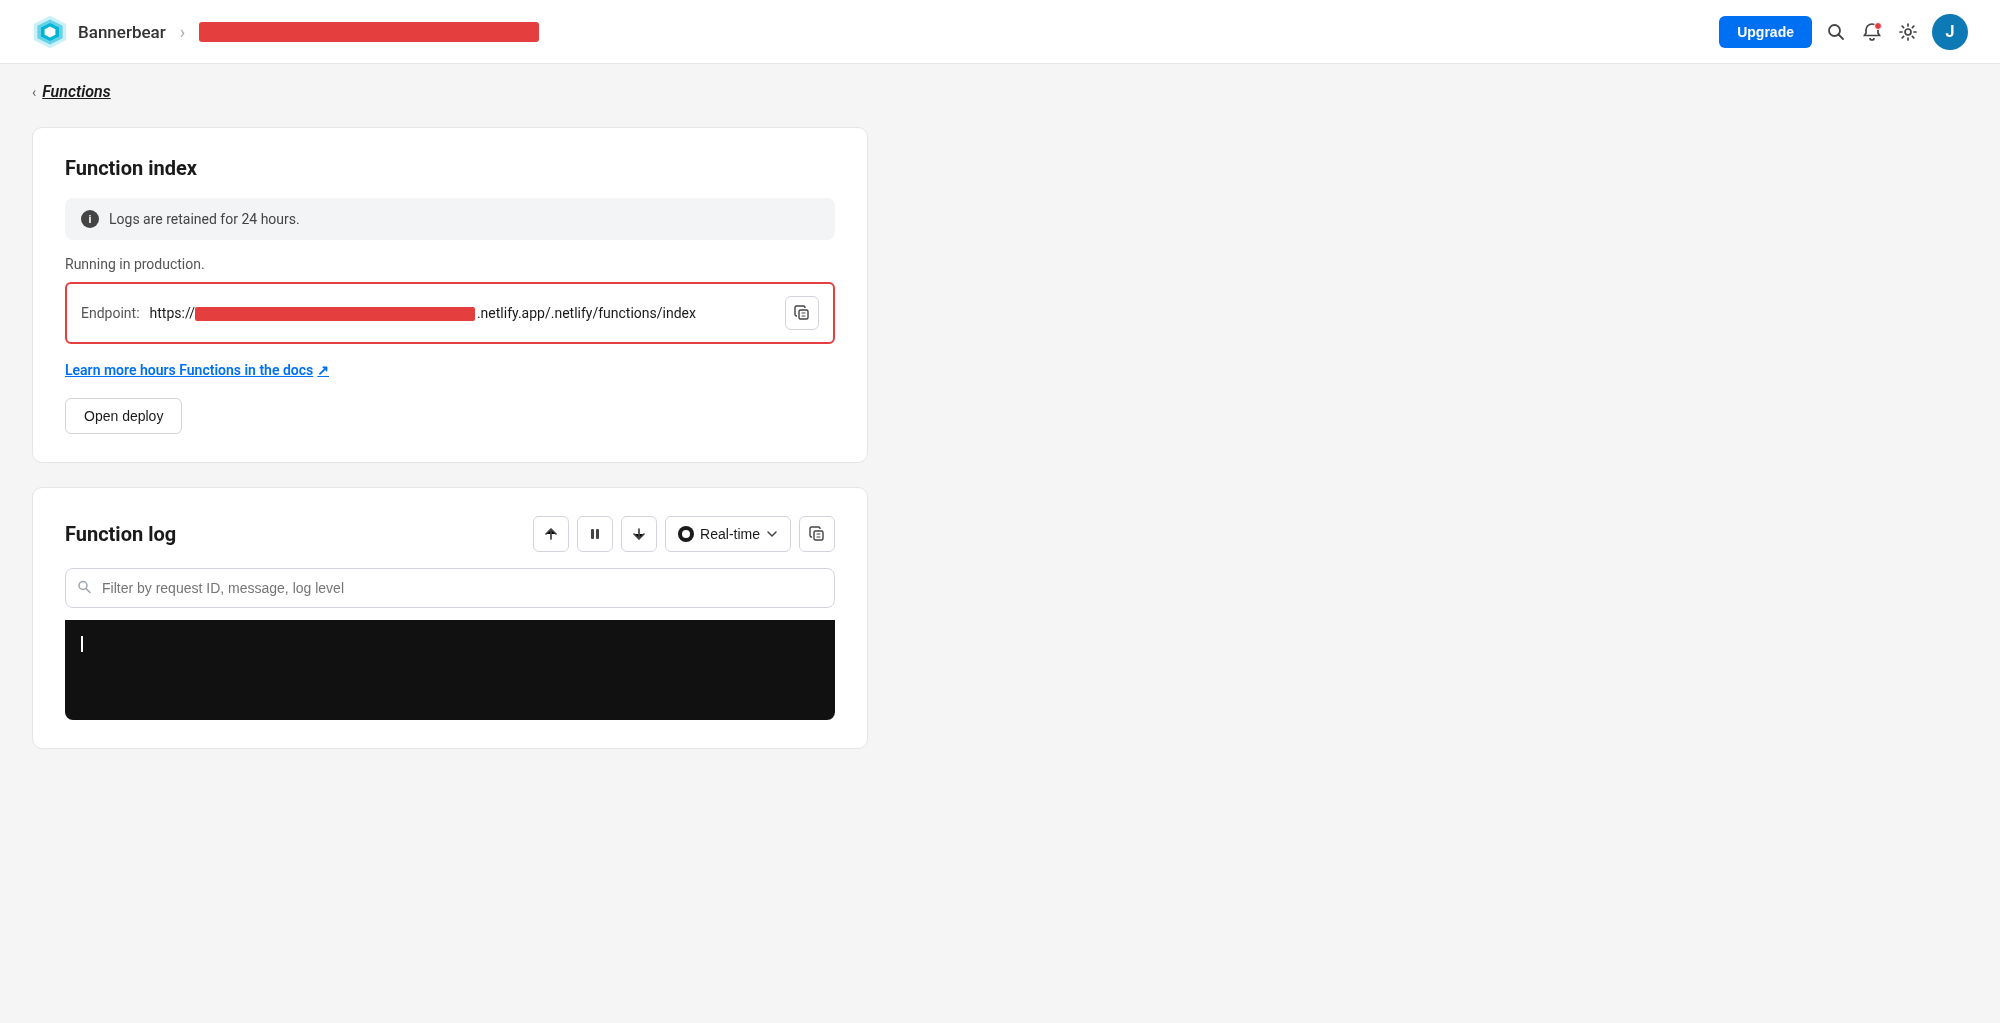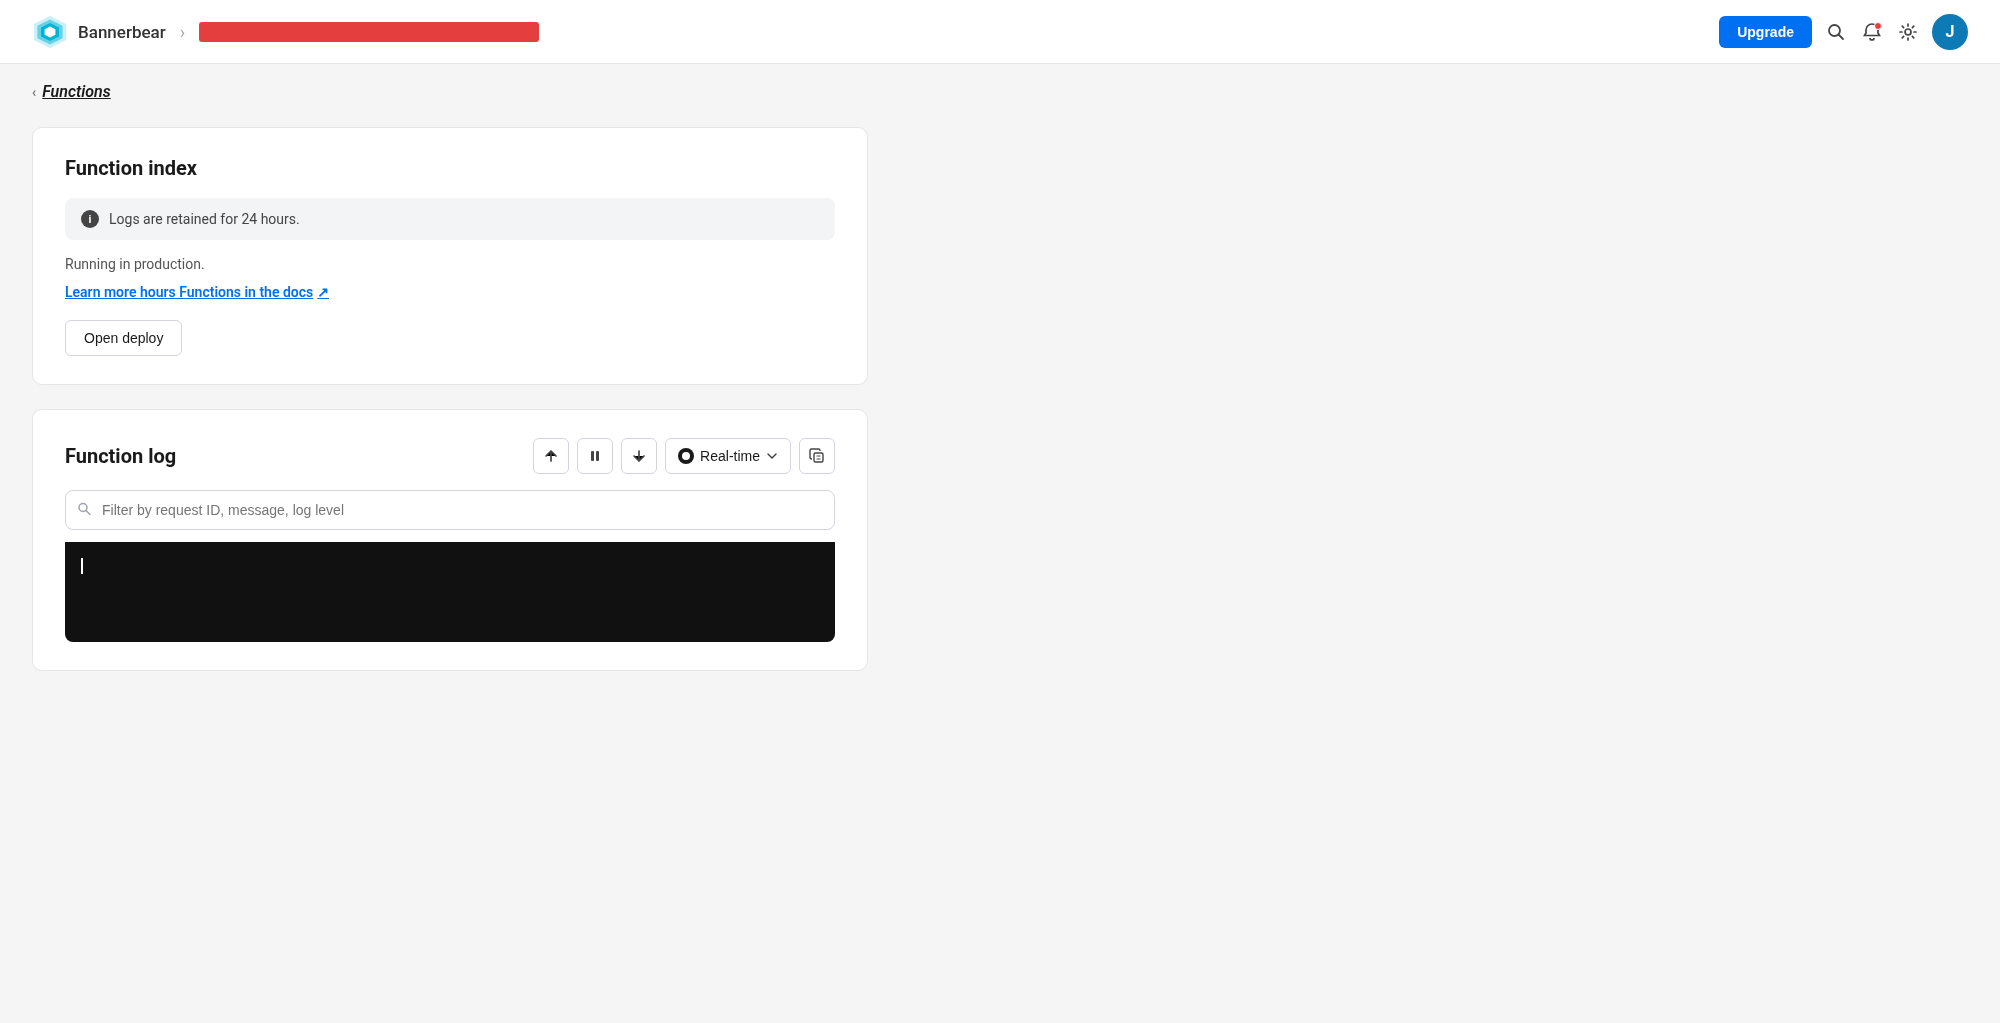--- a/index.html
+++ b/index.html
@@ -394,20 +394,33 @@
     
     <div class="info-banner">
       <div class="info-icon">i</div>
       <span>Logs are retained for 24 hours.</span>
     </div>
 
     
     <p class="running-text">Running in production.</p>
 
     
+    <div class="endpoint-box">
+      <span class="endpoint-label">Endpoint:</span>
+      <span class="endpoint-url">
+        <span style="display:inline;">https://</span><span class="endpoint-url-redacted"></span><span>.netlify.app/.netlify/functions/index</span>
+      </span>
+      <button class="copy-btn" title="Copy">
+        <svg width="16" height="16" viewBox="0 0 16 16" fill="none">
+          <rect x="5" y="5" width="9" height="9" rx="1.5" stroke="#444" stroke-width="1.4"></rect>
+          <path d="M3 11H2.5A1.5 1.5 0 0 1 1 9.5V2.5A1.5 1.5 0 0 1 2.5 1h7A1.5 1.5 0 0 1 11 2.5V3" stroke="#444" stroke-width="1.4"></path>
+          <path d="M8 8h3M8 11h3" stroke="#444" stroke-width="1.2" stroke-linecap="round"></path>
+        </svg>
+      </button>
+    </div>
 
     
     <a class="learn-more">
       <span>Learn more hours Functions in the docs</span>
       <span>↗</span>
     </a>
 
     
     <div>
       <button class="open-deploy-btn">Open deploy</button>

